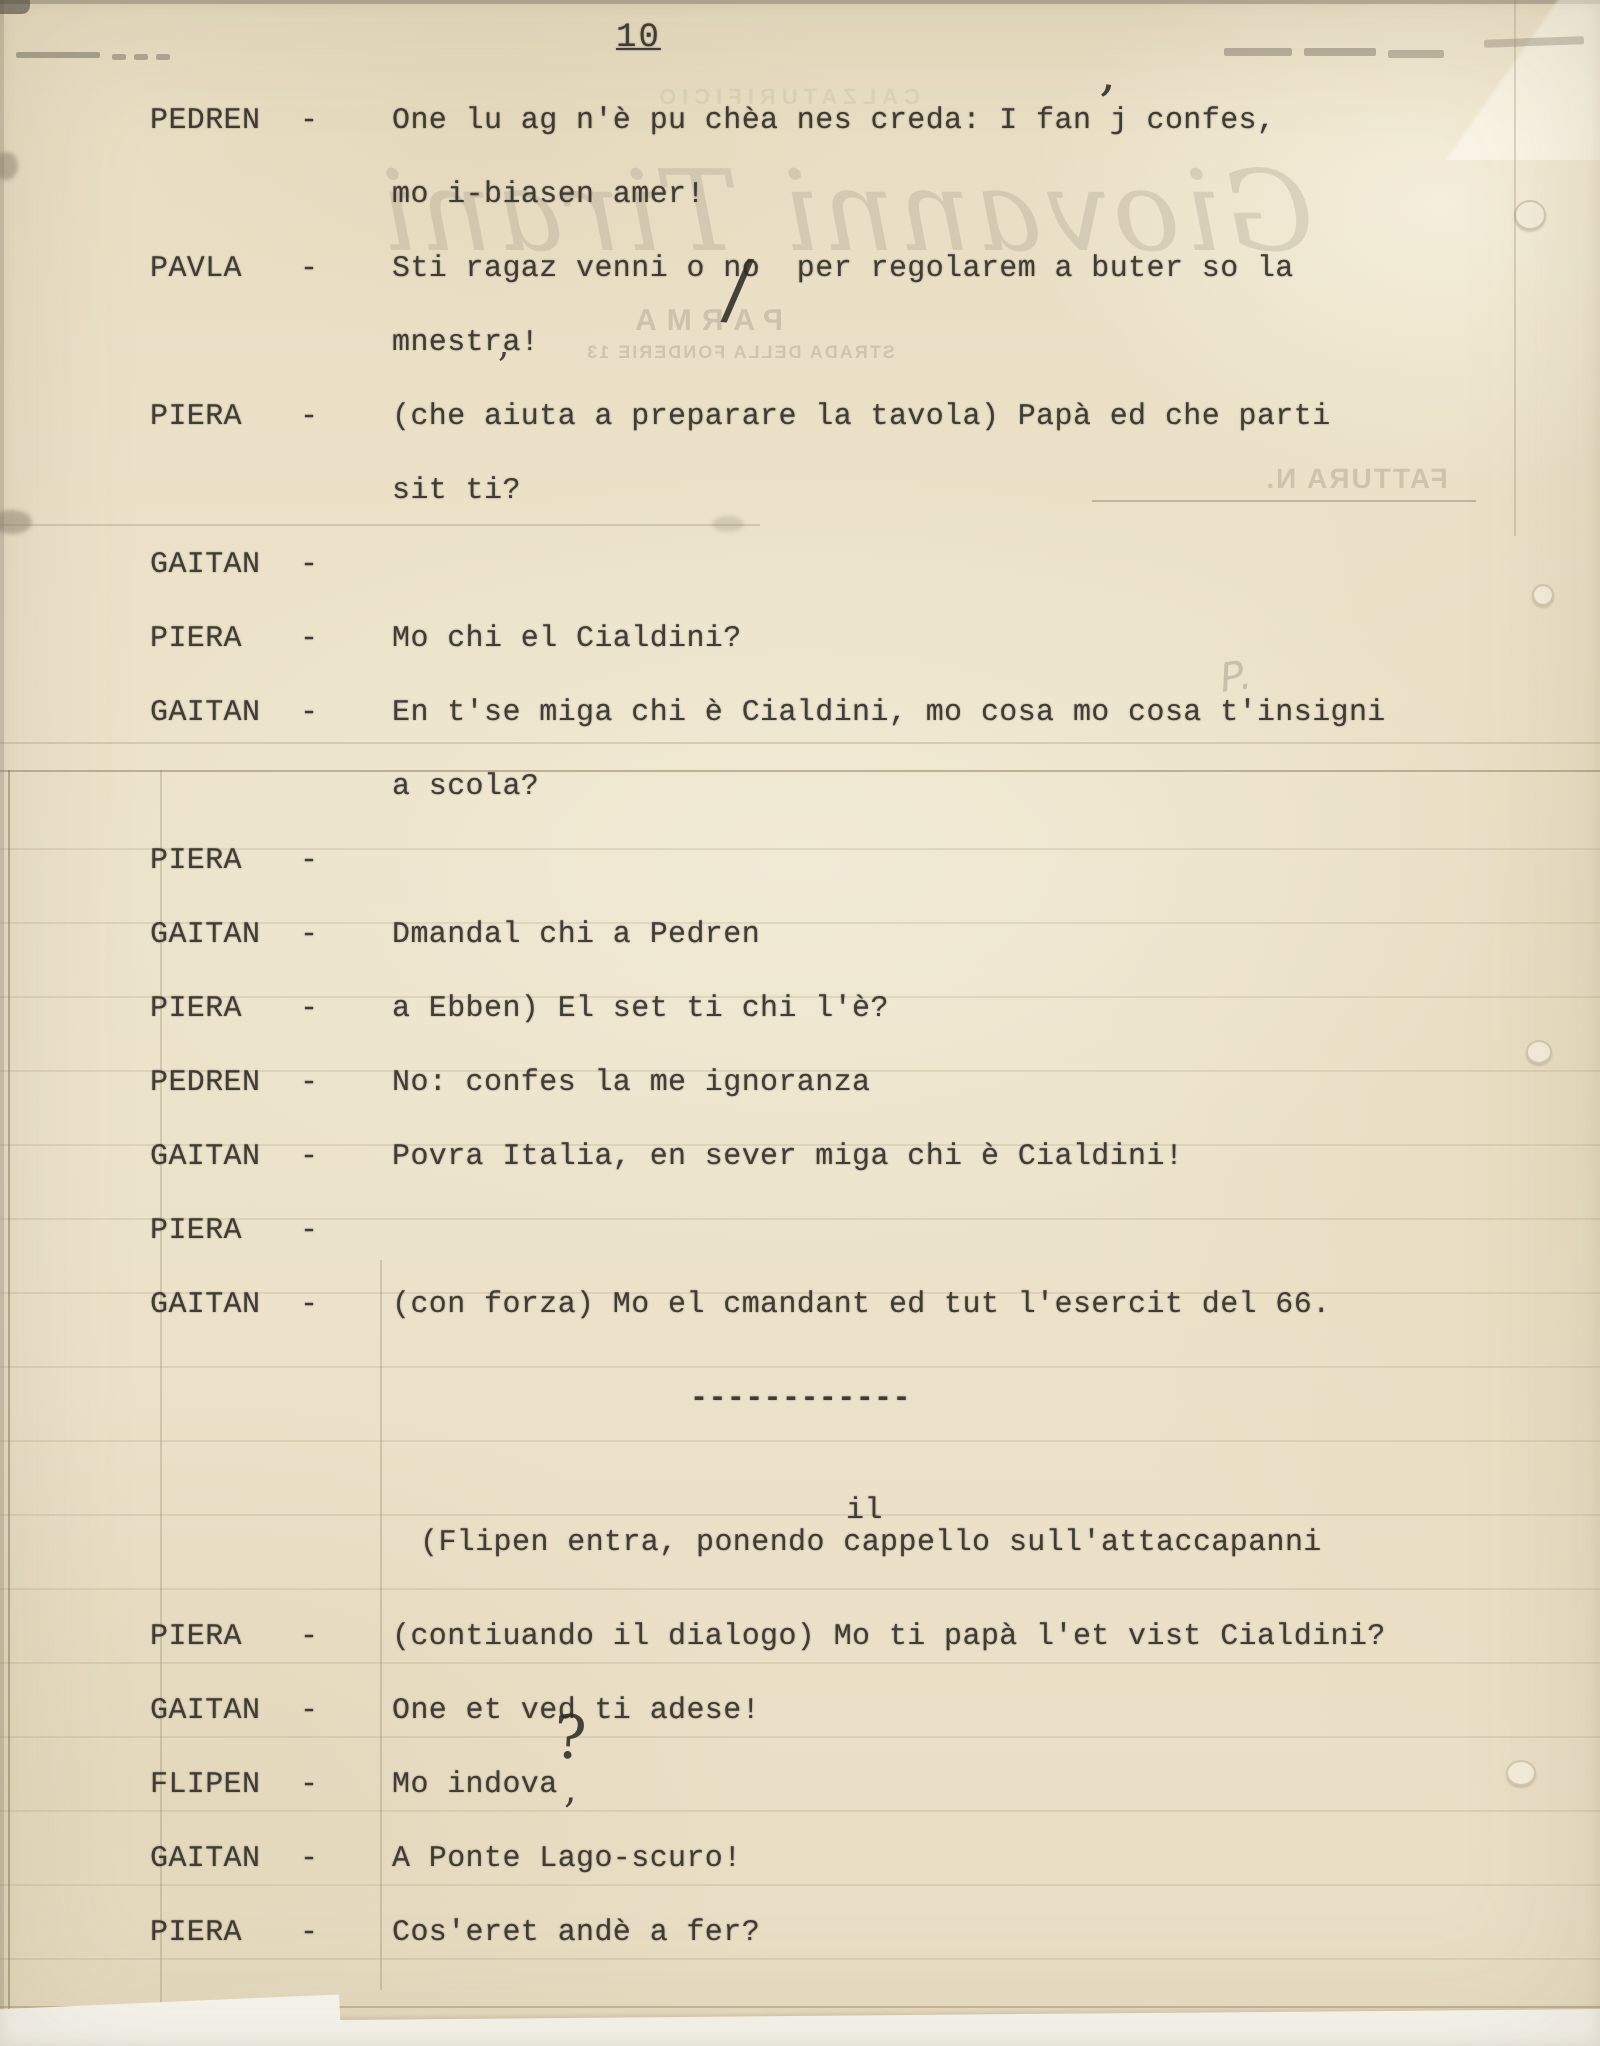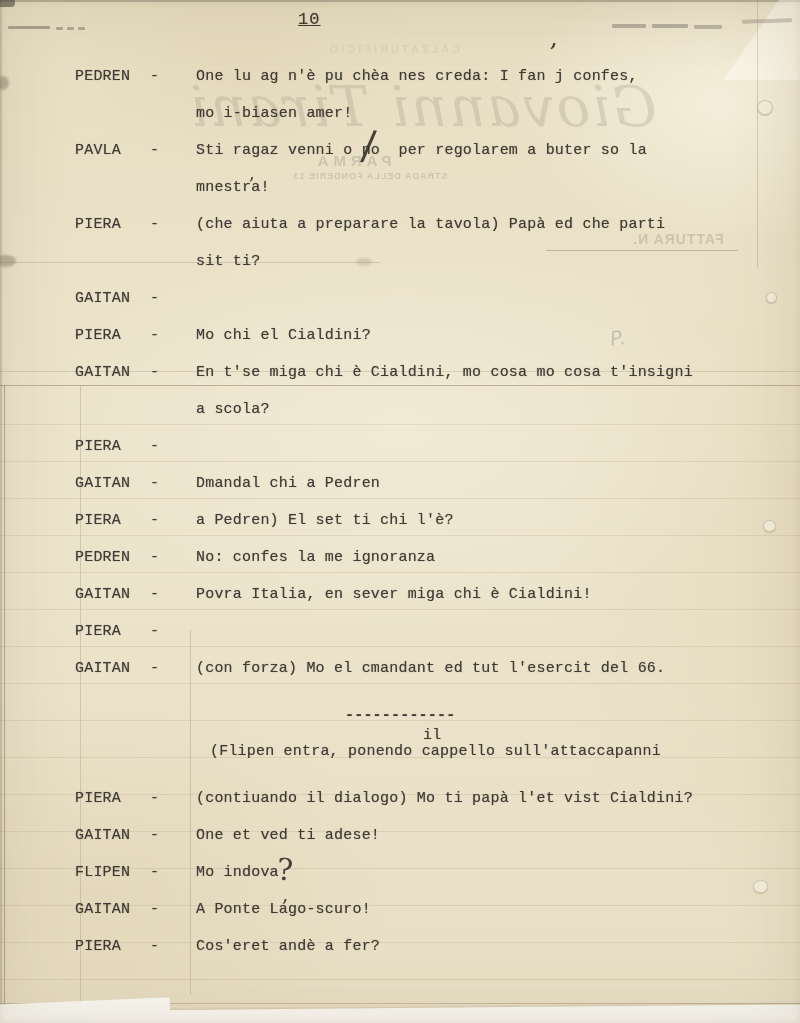--- a/index.html
+++ b/index.html
@@ -13,26 +13,26 @@
       radial-gradient(ellipse 340px 520px at 98% 55%, rgba(221,206,170,.28), transparent 70%),
       radial-gradient(ellipse 260px 160px at 30% 6%, rgba(222,208,174,.35), transparent 70%),
       linear-gradient(to bottom, #e7ddc2 0%, #ebe2c9 30%, #ece3cb 55%, #e8dec4 100%);
   }
   #page::after{content:""; position:absolute; inset:0; pointer-events:none;
     box-shadow: inset 0 0 70px rgba(118,98,66,.16), inset 0 0 8px rgba(118,98,66,.12);}
 
   
   .ink{color:#34302a; text-shadow:0 0 1px rgba(52,48,42,.55); opacity:.93;}
 
-  .pagenum{position:absolute; left:298px; top:10px; font-size:17px; letter-spacing:1px;text-decoration:underline;}
-
-  
-  #rows{position:absolute; left:0; top:60px; width:800px;}
+  .pagenum{position:absolute; left:308px; top:10px; font-size:17px; letter-spacing:1px;text-decoration:underline;}
+
+  
+  #rows{position:absolute; left:0; top:44px; width:800px;}
   .row{position:relative; height:37px;}
-  .row.stage{height:56px;}
+  .row.stage{height:56px;margin-top:36px;}
   .row span{position:absolute; white-space:pre; font-size:15px; letter-spacing:.2px;}
   .spk{left:75px; top:8px;}
   .sep{left:150px; top:8px;}
   .txt{left:196px; top:8px;}
   .divider-txt{left:345px; top:18px; font-weight:bold; letter-spacing:1px; font-size:16px;}
   .scene-main{left:352px; top:8px;}
   .scene-sup{font-size:11px; position:relative; top:-6px;}
   .stage-insert{left:423px; top:1px;}
   .stage-txt{left:210px; top:17px;}
 
@@ -171,21 +171,21 @@
         <span class="sep ink">-</span>
       </div>
       <div class="row dialogue">
         <span class="spk ink">GAITAN</span>
         <span class="sep ink">-</span>
         <span class="txt ink">Dmandal chi a Pedren</span>
       </div>
       <div class="row dialogue">
         <span class="spk ink">PIERA</span>
         <span class="sep ink">-</span>
-        <span class="txt ink">a Pedren) El set ti chi l'è?</span>
+        <span class="txt ink">a Ebben) El set ti chi l'è?</span>
       </div>
       <div class="row dialogue">
         <span class="spk ink">PEDREN</span>
         <span class="sep ink">-</span>
         <span class="txt ink">No: confes la me ignoranza</span>
       </div>
       <div class="row dialogue">
         <span class="spk ink">GAITAN</span>
         <span class="sep ink">-</span>
         <span class="txt ink">Povra Italia, en sever miga chi è Cialdini!</span>

